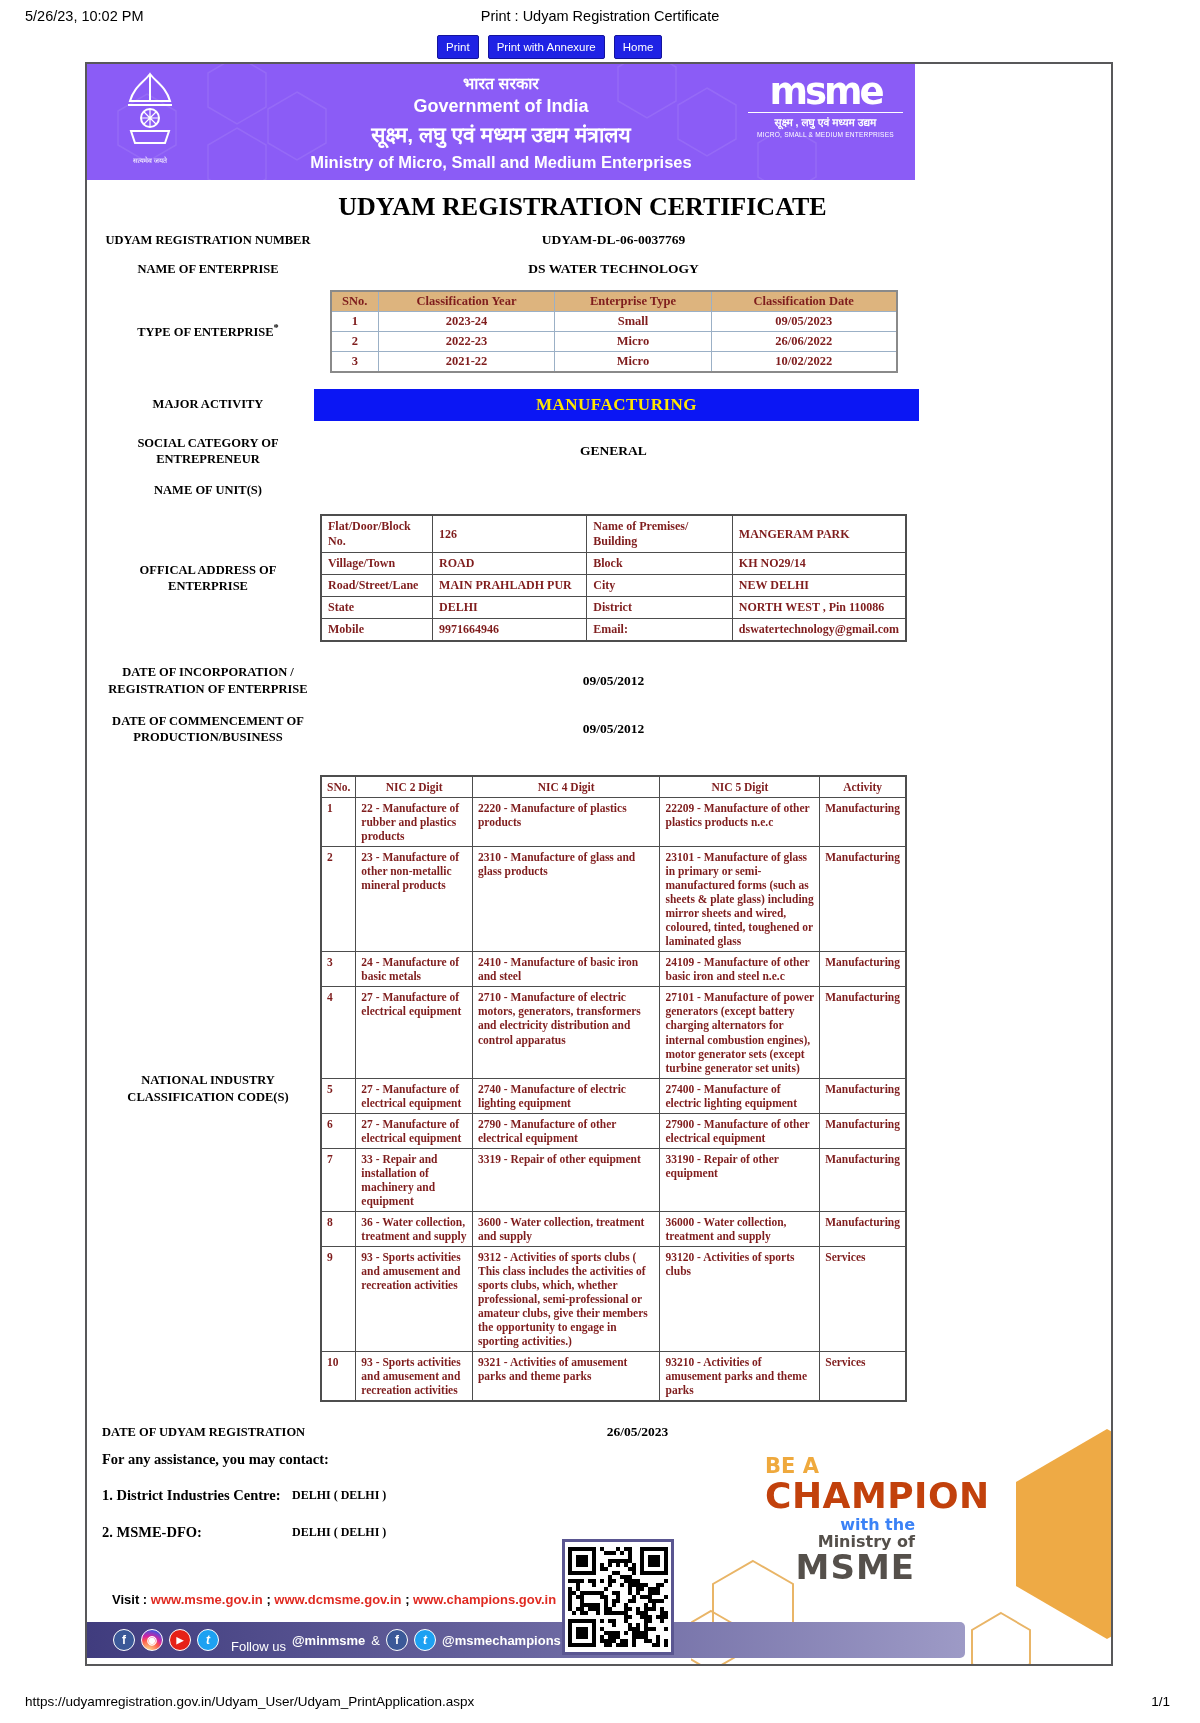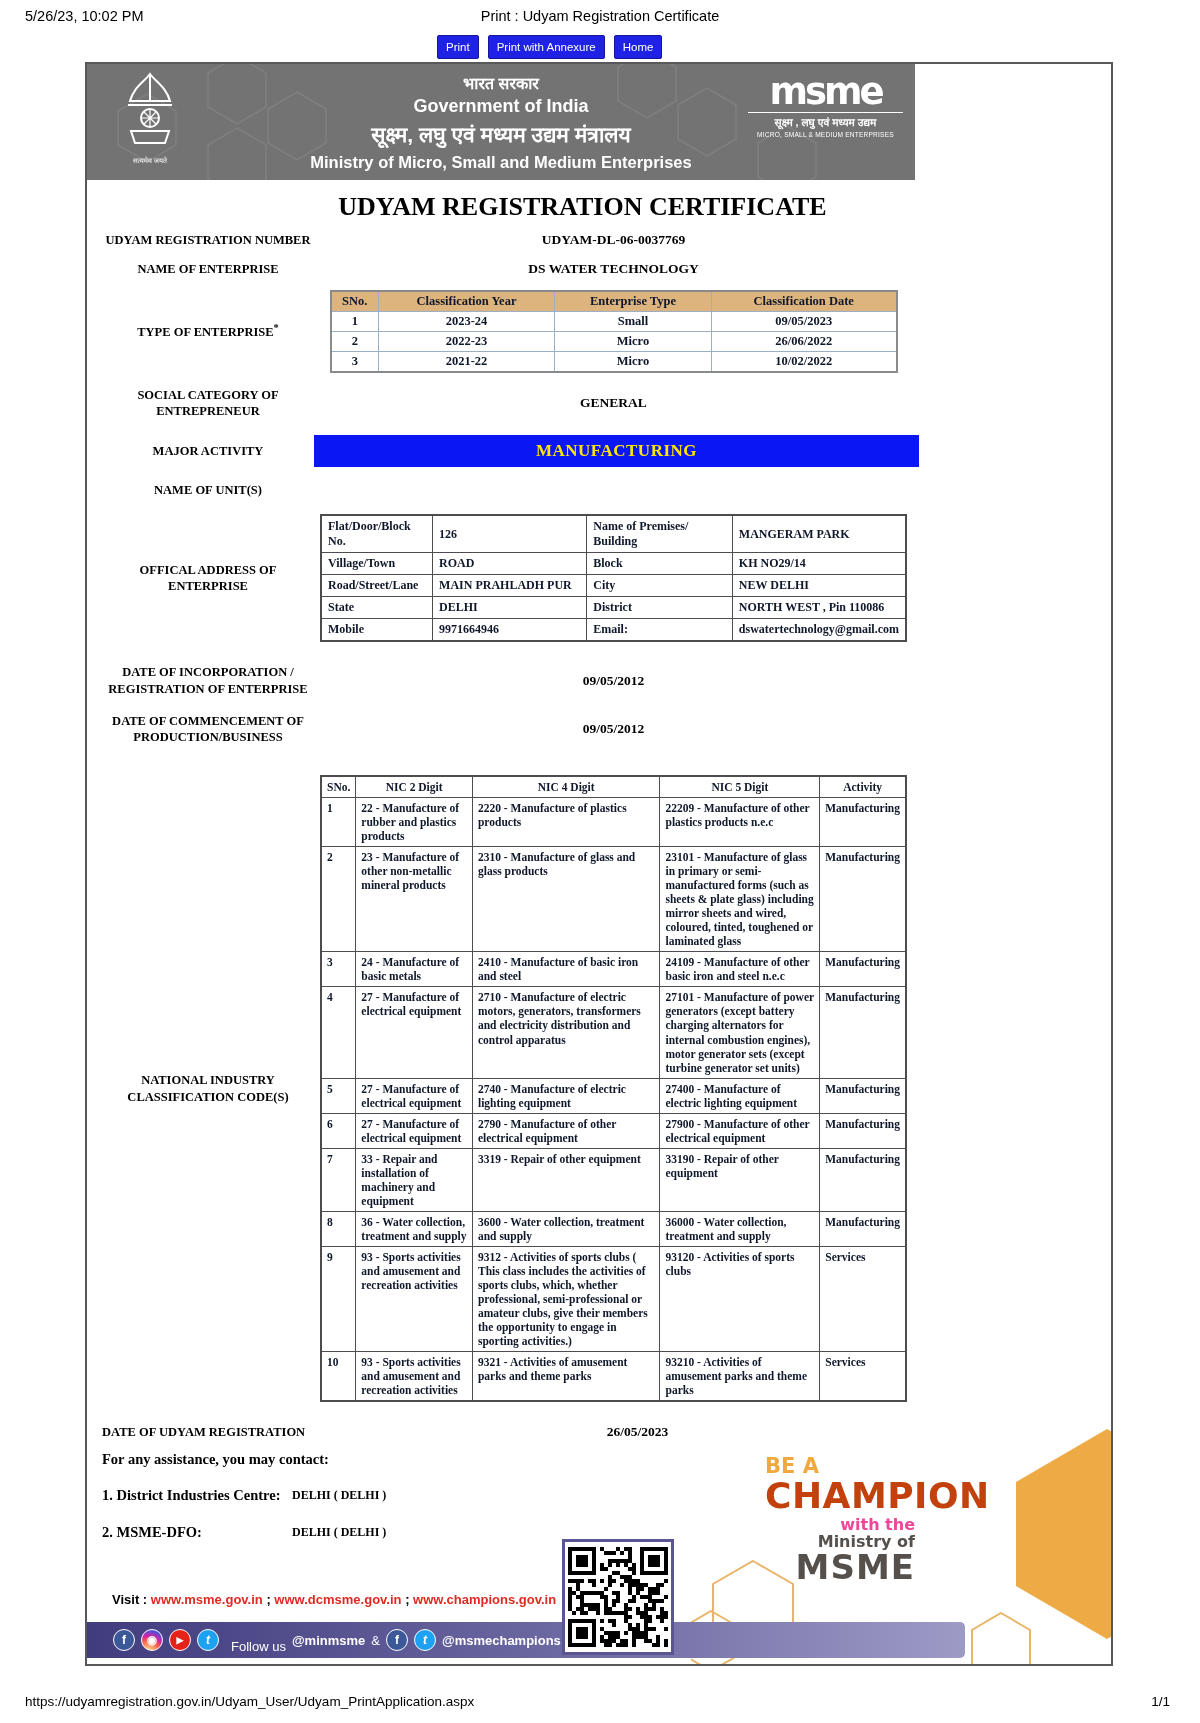--- a/index.html
+++ b/index.html
@@ -16,42 +16,42 @@
   
   .toolbar { position:absolute; top:35px; left:437px; display:flex; gap:9px; }
   .btn { background:#1f22e4; color:#fff; border:1px solid #14149c; border-radius:2px;
          font-family:"Liberation Sans",sans-serif; font-size:11.5px; padding:5px 8px; cursor:pointer; }
 
   
   .cert-box { position:absolute; top:62px; left:85px; width:1028px; height:1604px;
               border:2px solid #58585a; background:#fff; overflow:hidden; }
 
   
-  .banner { position:relative; width:828px; height:116px; background:#737373; color:#fff; overflow:hidden; }
+  .banner { position:relative; width:828px; height:116px; background:#8b5cf6; color:#fff; overflow:hidden; }
   .banner .hex-decor { position:absolute; inset:0; }
   .emblem { position:absolute; left:28px; top:7px; width:70px; text-align:center; }
   .emblem .caption { font-size:7px; color:#fff; margin-top:1px; }
   .banner-center { position:absolute; left:204px; top:8px; width:420px; text-align:center; }
   .bc1 { font-size:16px; font-weight:bold; }
   .bc2 { font-size:18px; font-weight:bold; margin-top:2px; }
   .bc3 { font-size:21px; font-weight:bold; margin-top:3px; }
   .bc4 { font-size:16.5px; font-weight:bold; margin-top:5px; }
   .msme-logo { position:absolute; right:12px; top:10px; width:155px; text-align:center; }
   .msme-word { font-size:37px; font-weight:900; letter-spacing:-3px; line-height:.95;
                font-family:"DejaVu Sans", sans-serif; }
   .msme-hi   { font-size:10.5px; font-weight:bold; margin-top:3px; border-top:1px solid #fff; padding-top:2px; }
   .msme-en   { font-size:6.6px; letter-spacing:.2px; margin-top:2px; }
   .cert-title { margin:12px 48px 0 15px; text-align:center; font-family:"Liberation Serif",serif;
                 font-weight:bold; font-size:26px; }
   .row { display:flex; align-items:center; margin:0 198px 0 15px; }
   .row-label { width:212px; text-align:center; font-family:"Liberation Serif",serif;
                font-weight:bold; font-size:12.5px; line-height:1.3; flex:none; }
   .row-value { flex:1; text-align:center; font-family:"Liberation Serif",serif;
                font-weight:bold; font-size:13.5px; }
-  table { border-collapse:collapse; font-family:"Liberation Serif",serif; font-weight:bold; color:#0f172a; }
+  table { border-collapse:collapse; font-family:"Liberation Serif",serif; font-weight:bold; color:#7f1d1d; }
 
   .cls-table { width:568px; margin:0 auto; border:2px solid #8a8a8a; font-size:12.5px; }
   .cls-table th, .cls-table td { border:1px solid #9bb0c6; padding:2px 4px; text-align:center; }
   .cls-table th { background:#ddb47e; }
 
   .units-table, .addr-table, .nic-table { width:587px; margin:0 auto; border:2px solid #4d4d4d; }
   .units-table th, .units-table td { border:1px solid #4d4d4d; padding:3px 6px; font-size:12.5px; text-align:left; }
   .units-table th { text-align:center; }
   .addr-table td { border:1px solid #4d4d4d; padding:3px 6px; font-size:12px; text-align:left; }
   .nic-table th, .nic-table td { border:1px solid #4d4d4d; padding:3px 5px; font-size:11.5px;
@@ -94,21 +94,21 @@
   .follow-strong { font-weight:bold; }
 
   .qr-box { position:absolute; left:475px; top:100px; width:112px; height:116px;
             border:3px solid #5a5691; background:#fff; display:flex; align-items:center; justify-content:center; }
 
   .champion { position:absolute; right:0; bottom:0; width:420px; height:235px; pointer-events:none; }
   .champ-text { position:absolute; right:196px; top:26px; width:150px;
                 font-family:"DejaVu Sans",sans-serif; line-height:1.05; }
   .champ-be   { color:#efa93d; font-weight:900; font-size:21px; text-align:left; }
   .champ-name { color:#c2410c; font-weight:700; font-size:36px; text-align:left; letter-spacing:.5px; }
-  .champ-with { color:#ec4899; font-weight:bold; font-size:16px; text-align:right; margin-top:2px; }
+  .champ-with { color:#3b82f6; font-weight:bold; font-size:16px; text-align:right; margin-top:2px; }
   .champ-min  { color:#55504b; font-weight:bold; font-size:16px; text-align:right; }
   .champ-msme { color:#55504b; font-weight:900; font-size:34px; text-align:right; letter-spacing:1px; }
 </style>
 </head>
 <body>
 
 <div class="page">
 
   <div class="chrome-date">5/26/23, 10:02 PM</div>
   <div class="chrome-title">Print : Udyam Registration Certificate</div>
@@ -198,30 +198,30 @@
             <td>3</td>
                 <td>2021-22</td>
             <td>Micro</td>
                 <td>10/02/2022</td>
           </tr>
         </tbody>
           </table>
       </div>
     </div>
 
-    <div class="row" style="margin-top:14px;">
-      <div class="row-label">SOCIAL CATEGORY OF ENTREPRENEUR</div>
-      <div class="row-value">GENERAL</div>
-    </div>
-
     <div class="row" style="margin-top:16px;">
       <div class="row-label">MAJOR ACTIVITY</div>
       <div class="row-value">
         <div class="activity-bar">MANUFACTURING</div>
       </div>
+    </div>
+
+    <div class="row" style="margin-top:14px;">
+      <div class="row-label">SOCIAL CATEGORY OF ENTREPRENEUR</div>
+      <div class="row-value">GENERAL</div>
     </div>
 
     <div class="row" style="margin-top:15px;">
       <div class="row-label">NAME OF UNIT(S)</div>
     </div>
 
     <div class="row" style="margin-top:16px;">
       <div class="row-label">OFFICAL ADDRESS OF ENTERPRISE</div>
       <div class="row-value">
         <table class="addr-table">

